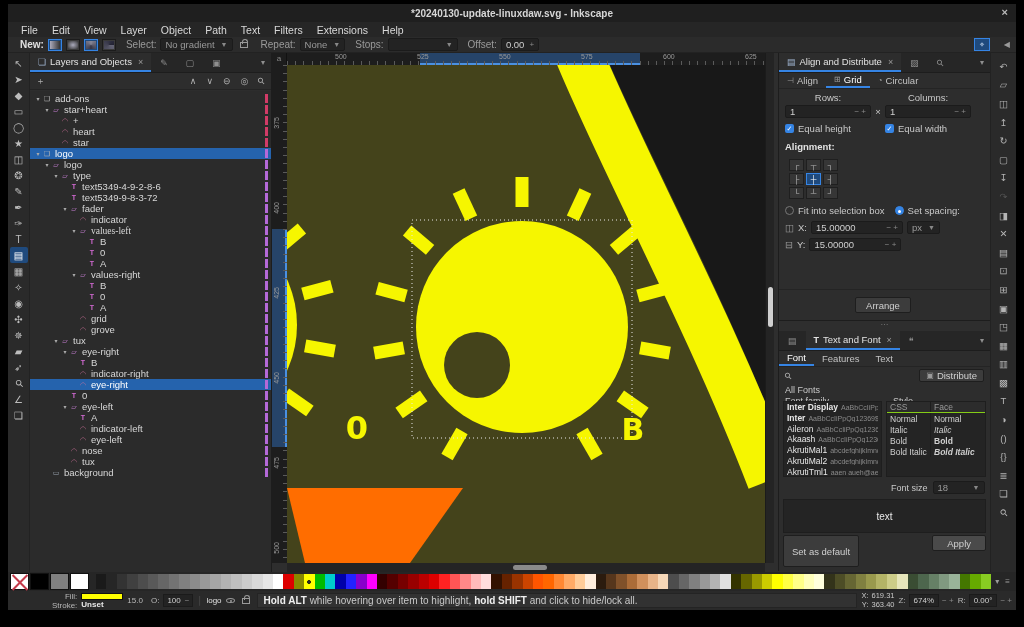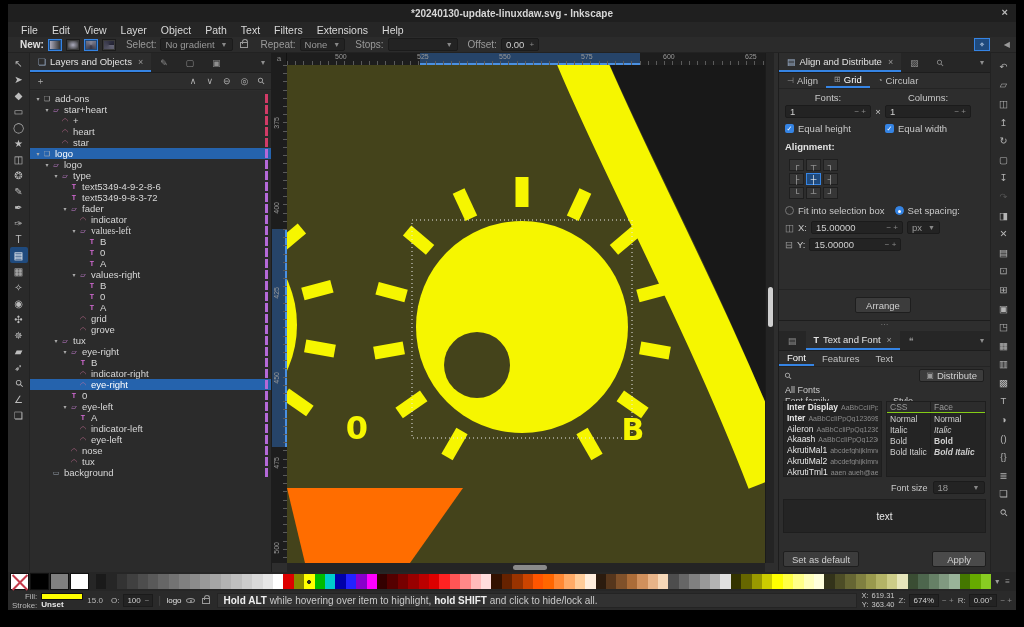--- a/index.html
+++ b/index.html
@@ -124,21 +124,21 @@
   .bigsw{width:19px;height:17px;border:1px solid #111;flex:none;margin-right:1px;position:relative;}
   .bigsw.none{background:#fff;}
   .bigsw.none:before,.bigsw.none:after{content:'';position:absolute;left:8px;top:-2px;width:2px;height:21px;background:#c43b4b;}
   .bigsw.none:before{transform:rotate(45deg);} .bigsw.none:after{transform:rotate(-45deg);}
   #smallsw{display:flex;flex:1;height:15px;margin-left:6px;margin-right:4px;}
   .sw{flex:1;position:relative;}
   .sw .mark{position:absolute;left:50%;top:50%;width:4px;height:4px;margin:-2px;border-radius:50%;background:#333;border:1px solid #111;}
   #palette .pal-icons{color:#9a9a9a;font-size:8px;display:flex;gap:6px;margin-right:4px;}
   #statusbar{position:absolute;left:0;bottom:0;width:100%;height:19px;background:#2a2a2a;display:flex;align-items:center;
     font-size:8px;color:#b8b8b8;padding:0 4px;gap:4px;}
-  .fs-labels{display:flex;flex-direction:column;align-items:flex-end;line-height:9px;}
+  .fs-labels{display:flex;flex-direction:column;align-items:flex-end;line-height:9px;margin-left:40px;}
   .fs-vals{display:flex;flex-direction:column;line-height:9px;}
   #fill-swatch{width:42px;height:7px;border:1px solid #111;}
   #stroke-val{font-weight:bold;color:#e8e8e8;}
   #opacity-box{background:#232323;border:1px solid #1b1b1b;padding:0 3px;height:13px;display:flex;align-items:center;gap:4px;color:#cfcfcf;}
   .eye{display:inline-block;width:9px;height:5px;border:1px solid #9a9a9a;border-radius:50%;position:relative;}
   .eye:after{content:'';position:absolute;left:3px;top:1px;width:2px;height:2px;background:#9a9a9a;border-radius:50%;}
   #status-msg{flex:1;color:#c9c9c9;font-size:10px;white-space:nowrap;overflow:hidden;background:#323232;
     height:15px;display:flex;align-items:center;padding:0 6px;border:1px solid #242424;}
   #status-msg b{color:#efefef;}
   .coords{display:flex;flex-direction:column;align-items:flex-end;line-height:8.5px;font-size:7.5px;color:#c9c9c9;}
@@ -561,21 +561,21 @@
       <span class="subtab active">
           <span class="icn">⊞</span>
           <span>Grid</span>
         </span>
       <span class="subtab">
           <span class="icn">◔</span>
           <span>Circular</span>
         </span>
     </div>
     <div class="formrow" style="margin-top:3px;">
-      <span style="width:86px;text-align:center;">Fonts:</span>
+      <span style="width:86px;text-align:center;">Rows:</span>
       <span style="width:14px;"></span>
       <span style="width:86px;text-align:center;">Columns:</span>
     </div>
     <div class="formrow" style="margin-top:2px;gap:3px;">
       <span class="spin" style="width:86px;justify-content:space-between;">
           <span>1</span>
           <span class="pm">− +</span>
         </span>
       <span style="width:8px;text-align:center;">×</span>
       <span class="spin" style="width:86px;justify-content:space-between;">
@@ -735,21 +735,21 @@
       <span>Font size</span>
       <span class="dd" style="width:52px;justify-content:space-between;">
           <span>18</span>
           <span class="car">▼</span>
         </span>
     </div>
     <div id="preview-box">
         <span>text</span>
       </div>
     <div id="textpanel-btns">
-      <button class="btn" style="height:16px;padding:0 8px;">Set as default</button>
+      <button class="btn" style="height:32px;padding:0 8px;">Set as default</button>
       <button class="btn" style="height:16px;padding:0 14px;background:#4a4a4a;">Apply</button>
     </div>
   </div>
 
   <div id="cmdbar">
       <div class="cmd">↶</div>
       <div class="cmd">▱</div>
       <div class="cmd">◫</div>
       <div class="cmd">↥</div>
       <div class="cmd">↻</div>

